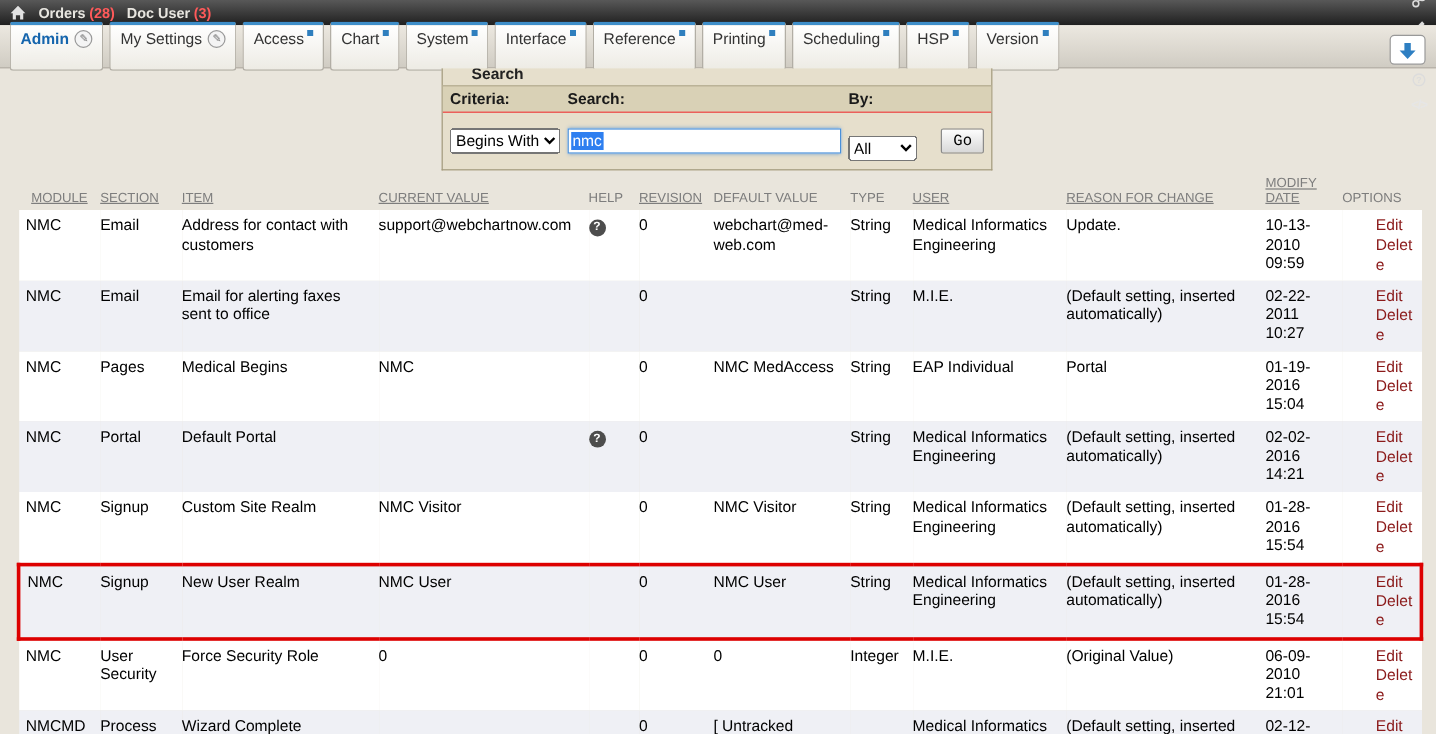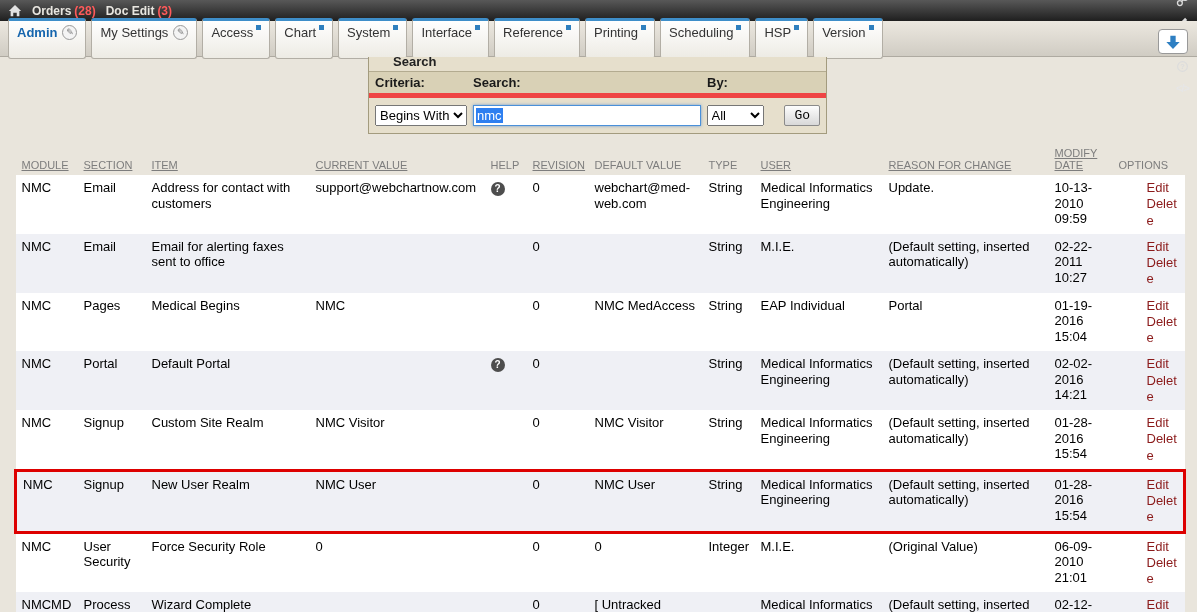--- a/index.html
+++ b/index.html
@@ -54,30 +54,30 @@
   .search-panel {
     position: absolute; left: 368px; top: 57px; width: 459px;
     background: #e6dfcc; border: 1px solid #a39b7e; border-top: none; z-index: 5;
   }
   .search-title {
     height: 12px; overflow: hidden; display: flex; align-items: flex-end;
     padding-left: 24px; font-weight: bold; font-size: 13px; color: #222;
   }
   .search-labels {
     display: flex; background: #d9d1b6;
-    border-top: 1px solid #b3ab90; border-bottom: 5px solid #ef4444;
+    border-top: 1px solid #b3ab90; border-bottom: 1px solid #ef4444;
     font-weight: bold; font-size: 13px; color: #1a1a1a;
     padding: 3px 0 3px 6px; margin-top: 2px;
   }
   .search-labels .lbl-criteria { width: 98px; }
   .search-labels .lbl-search { width: 234px; }
   .search-controls { display: flex; align-items: center; padding: 7px 6px; }
   .search-controls select { font-size: 13px; font-family: "Liberation Sans", sans-serif; height: 21px; }
   .sel-criteria { width: 92px; margin-right: 6px; }
-  .sel-by { width: 58px; }
+  .sel-by { width: 58px; margin-top: 12px; }
   .fake-input {
     width: 228px; height: 21px; background: #fff;
     border: 1px solid #4a90d9; box-shadow: 0 0 3px rgba(60,130,210,.7);
     font-size: 13px; display: flex; align-items: center;
     padding: 0 2px; margin-right: 6px; cursor: text;
   }
   .fake-input .sel { background: #2e7ff0; color: #fff; padding: 0 1px; }
   .go-btn {
     margin-left: 20px; background: linear-gradient(#fdfdfd, #d8d8d8);
     border: 1px solid #8a8a8a; border-radius: 2px;
@@ -93,21 +93,21 @@
   .legend .rule { flex: 1; height: 1px; background: #8a8a8a; margin-left: 8px; }
   table { width: 1169px; border-collapse: collapse; table-layout: fixed; margin-top: 10px; }
   col.c1 { width: 68px; }  col.c2 { width: 68px; }  col.c3 { width: 164px; }
   col.c4 { width: 175px; } col.c5 { width: 42px; }  col.c6 { width: 62px; }
   col.c7 { width: 114px; } col.c8 { width: 52px; }  col.c9 { width: 128px; }
   col.c10 { width: 166px; } col.c11 { width: 64px; } col.c12 { width: 66px; }
   th {
     font-size: 11px; color: #7d7d7d; font-weight: normal; text-align: left;
     vertical-align: bottom; padding: 2px 6px 4px 0;
   }
-  th:first-child { padding-left: 6px; }
+  th:first-child { padding-left: 6px; text-align: center; }
   th .sort-link { text-decoration: underline; cursor: pointer; }
   td {
     font-size: 13px; color: #000; vertical-align: top;
     padding: 5px 6px 5px 0; line-height: 1.2; overflow-wrap: break-word;
   }
   td:first-child { padding-left: 6px; }
   tr.odd td { background: #ffffff; }
   tr.even td { background: #eff0f5; }
   tr.highlighted td { border-top: 3px solid #dd0000; border-bottom: 3px solid #dd0000; }
   tr.highlighted td:first-child { border-left: 3px solid #dd0000; }
@@ -126,21 +126,21 @@
   <span class="icon-btn">
     <svg viewBox="0 0 16 16" width="14" height="14">
         <path d="M8 1 L15 8 H13 V14 H10 V10 H6 V14 H3 V8 H1 Z" fill="#e2e2e2"></path>
       </svg>
   </span>
   <a class="navlink" href="#">
     <span>Orders</span>
     <span class="count">(28)</span>
   </a>
   <a class="navlink" href="#">
-    <span>Doc Edit</span>
+    <span>Doc User</span>
     <span class="count">(3)</span>
   </a>
   <div class="topbar-right">
     <span class="icon-btn">
       <svg viewBox="0 0 16 16" width="13" height="13">
           <circle cx="8" cy="4.6" r="2.8" fill="#dcdcdc"></circle>
           <path d="M2.5 14 C2.5 9.5 13.5 9.5 13.5 14 Z" fill="#dcdcdc"></path>
         </svg>
     </span>
     <span class="username"><span>David, Dave -</span> <i>SuperUser</i></span>

